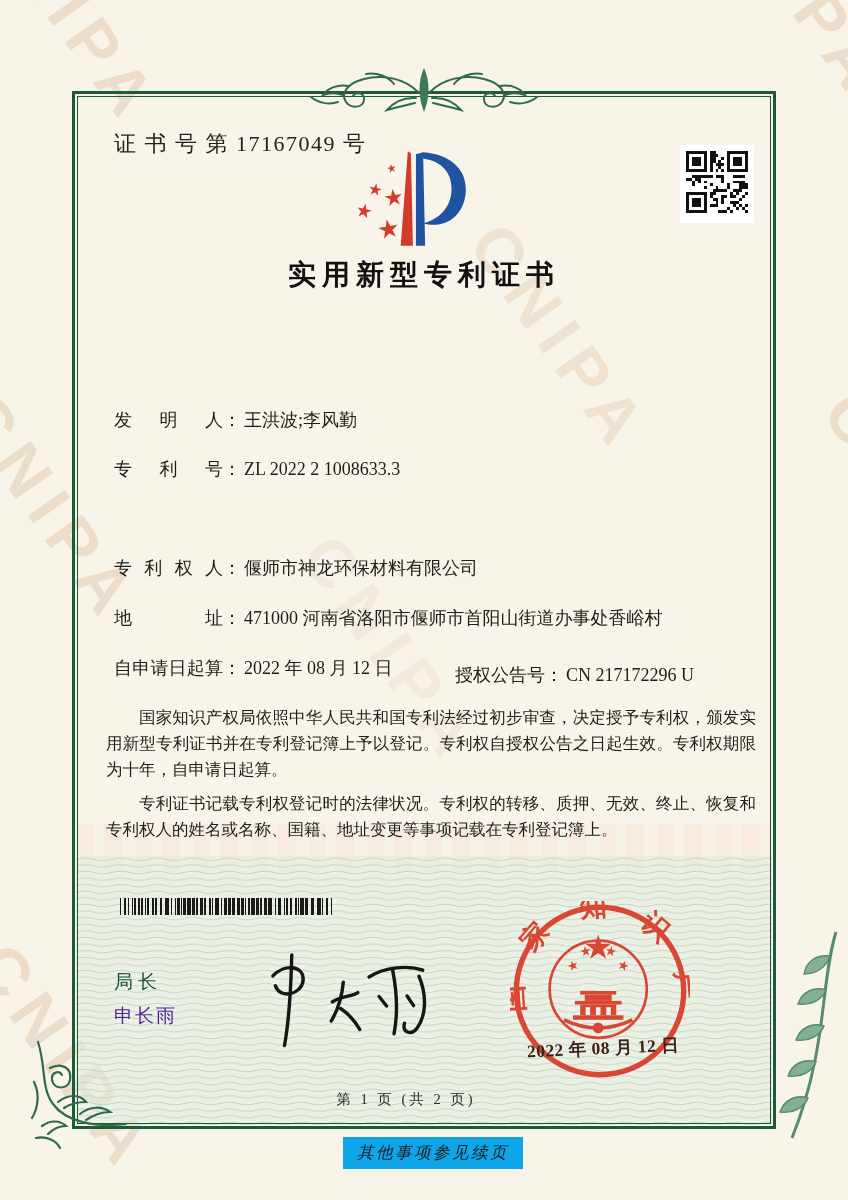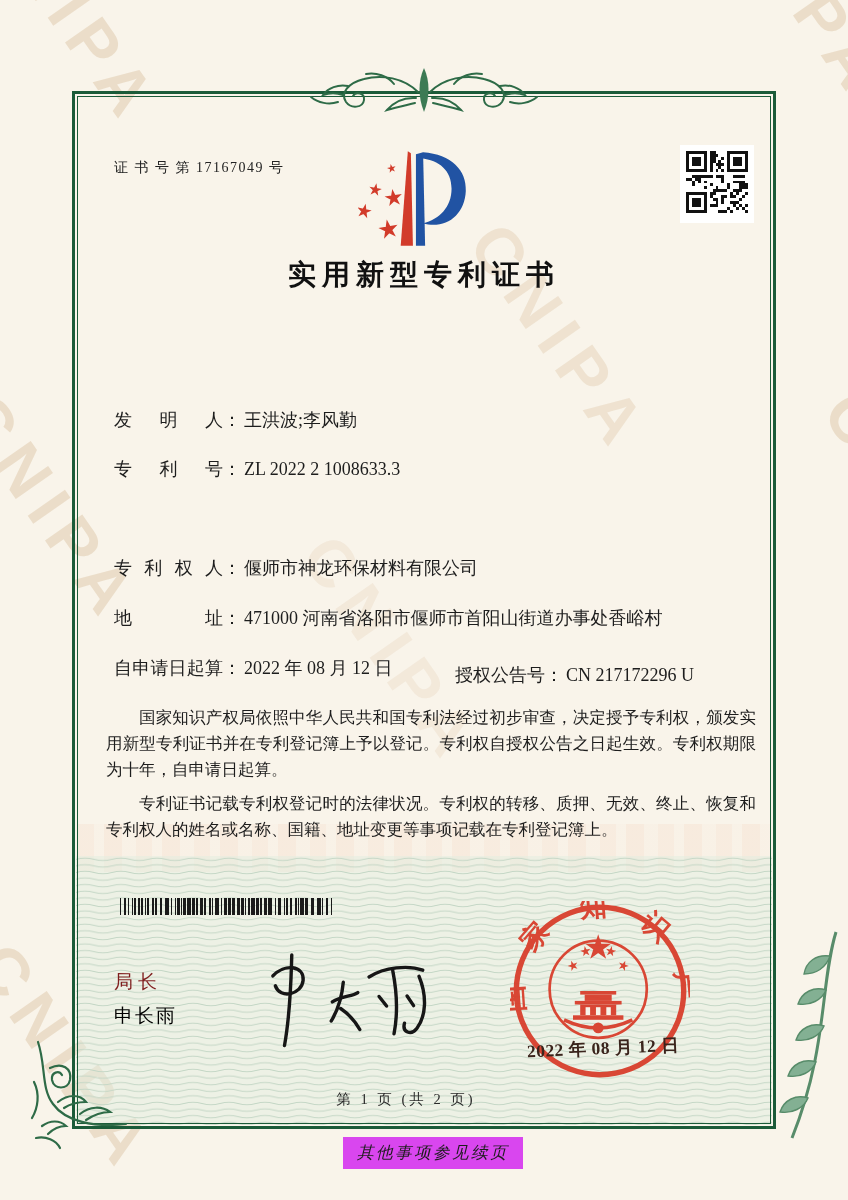--- a/index.html
+++ b/index.html
@@ -15,47 +15,47 @@
       rgba(233,150,108,.16) 26px 44px,rgba(233,150,108,.05) 44px 58px);opacity:.6;}
   .wave-band{position:absolute;z-index:1;left:76px;top:856px;width:696px;height:269px;
       background:rgba(226,237,224,.5);}
   
   .frame{position:absolute;z-index:2;left:72px;top:91px;width:698px;height:1032px;border:3px solid #1b5b39;}
   .frame-inner{position:absolute;inset:2px;border:1px solid #1b5b39;}
   .crest{position:absolute;z-index:3;left:304px;top:62px;}
   .corner-bl{position:absolute;z-index:3;left:26px;top:1038px;}
   .vine-br{position:absolute;z-index:3;left:756px;top:928px;}
   
-  .certno{position:absolute;z-index:3;left:114px;top:159px;font-size:14px;letter-spacing:1.5px;}
+  .certno{position:absolute;z-index:3;left:114px;top:129px;font-size:22px;letter-spacing:1.5px;}
   .logo{position:absolute;z-index:3;left:358px;top:144px;}
   .qr{position:absolute;z-index:3;left:680px;top:145px;background:#fff;padding:6px;}
   .title{position:absolute;z-index:3;left:0;top:256px;width:100%;text-align:center;
          font-size:28px;font-weight:bold;letter-spacing:6px;color:#111;}
   
   .frow{position:absolute;z-index:3;left:114px;font-size:18px;white-space:nowrap;color:#1d1d1d;}
   .flab{display:inline-block;width:109px;text-align:justify;text-align-last:justify;}
   .fcolon{margin-right:3px;}
   .grant{position:absolute;left:341px;top:7px;white-space:nowrap;}
   
   .body-text{position:absolute;z-index:3;left:98px;top:697px;width:666px;font-size:16.5px;
              line-height:26px;text-align:justify;color:#1d1d1d;}
   .body-text p{margin:8px;text-indent:2em;}
   
   .barcode{position:absolute;z-index:3;left:120px;top:898px;fill:#1a1a1a;}
   .sig-title{position:absolute;z-index:3;left:114px;top:969px;font-family:"Liberation Sans","DejaVu Sans",sans-serif;
-             font-size:19px;letter-spacing:5px;color:#7f1d1d;}
+             font-size:19px;letter-spacing:5px;color:#14532d;}
   .sig-name{position:absolute;z-index:3;left:114px;top:1003px;font-family:"Liberation Sans","DejaVu Sans",sans-serif;
-             font-size:19px;letter-spacing:2px;color:#000000;}
+             font-size:19px;letter-spacing:2px;color:#4c1d95;}
   .signature{position:absolute;z-index:4;left:252px;top:946px;transform:rotate(-3deg);}
   .seal{position:absolute;z-index:4;left:510px;top:901px;opacity:.93;}
   .seal-date{position:absolute;z-index:5;left:505px;top:1036px;width:196px;text-align:center;
              font-size:17.5px;font-weight:bold;letter-spacing:.5px;color:#3a241c;transform:rotate(-2.5deg);}
   .pageno{position:absolute;z-index:3;left:0;top:1090px;width:100%;text-align:center;font-size:14.5px;
           letter-spacing:3px;transform:translateX(-18px);color:#2a2a2a;}
-  .note-box{position:absolute;z-index:3;left:343px;top:1137px;background:#d946ef;padding:5px 14px;
+  .note-box{position:absolute;z-index:3;left:343px;top:1137px;background:#0ea5e9;padding:5px 14px;
             font-size:16.5px;font-style:italic;letter-spacing:2.5px;color:#1d1d1d;}
 </style>
 </head>
 <body>
 
 <div class="page">
 
   <span class="wm" style="left:-60px;top:-28px">CNIPA</span>
   <span class="wm" style="left:668px;top:-55px">CNIPA</span>
   <span class="wm" style="left:-80px;top:470px">CNIPA</span>

